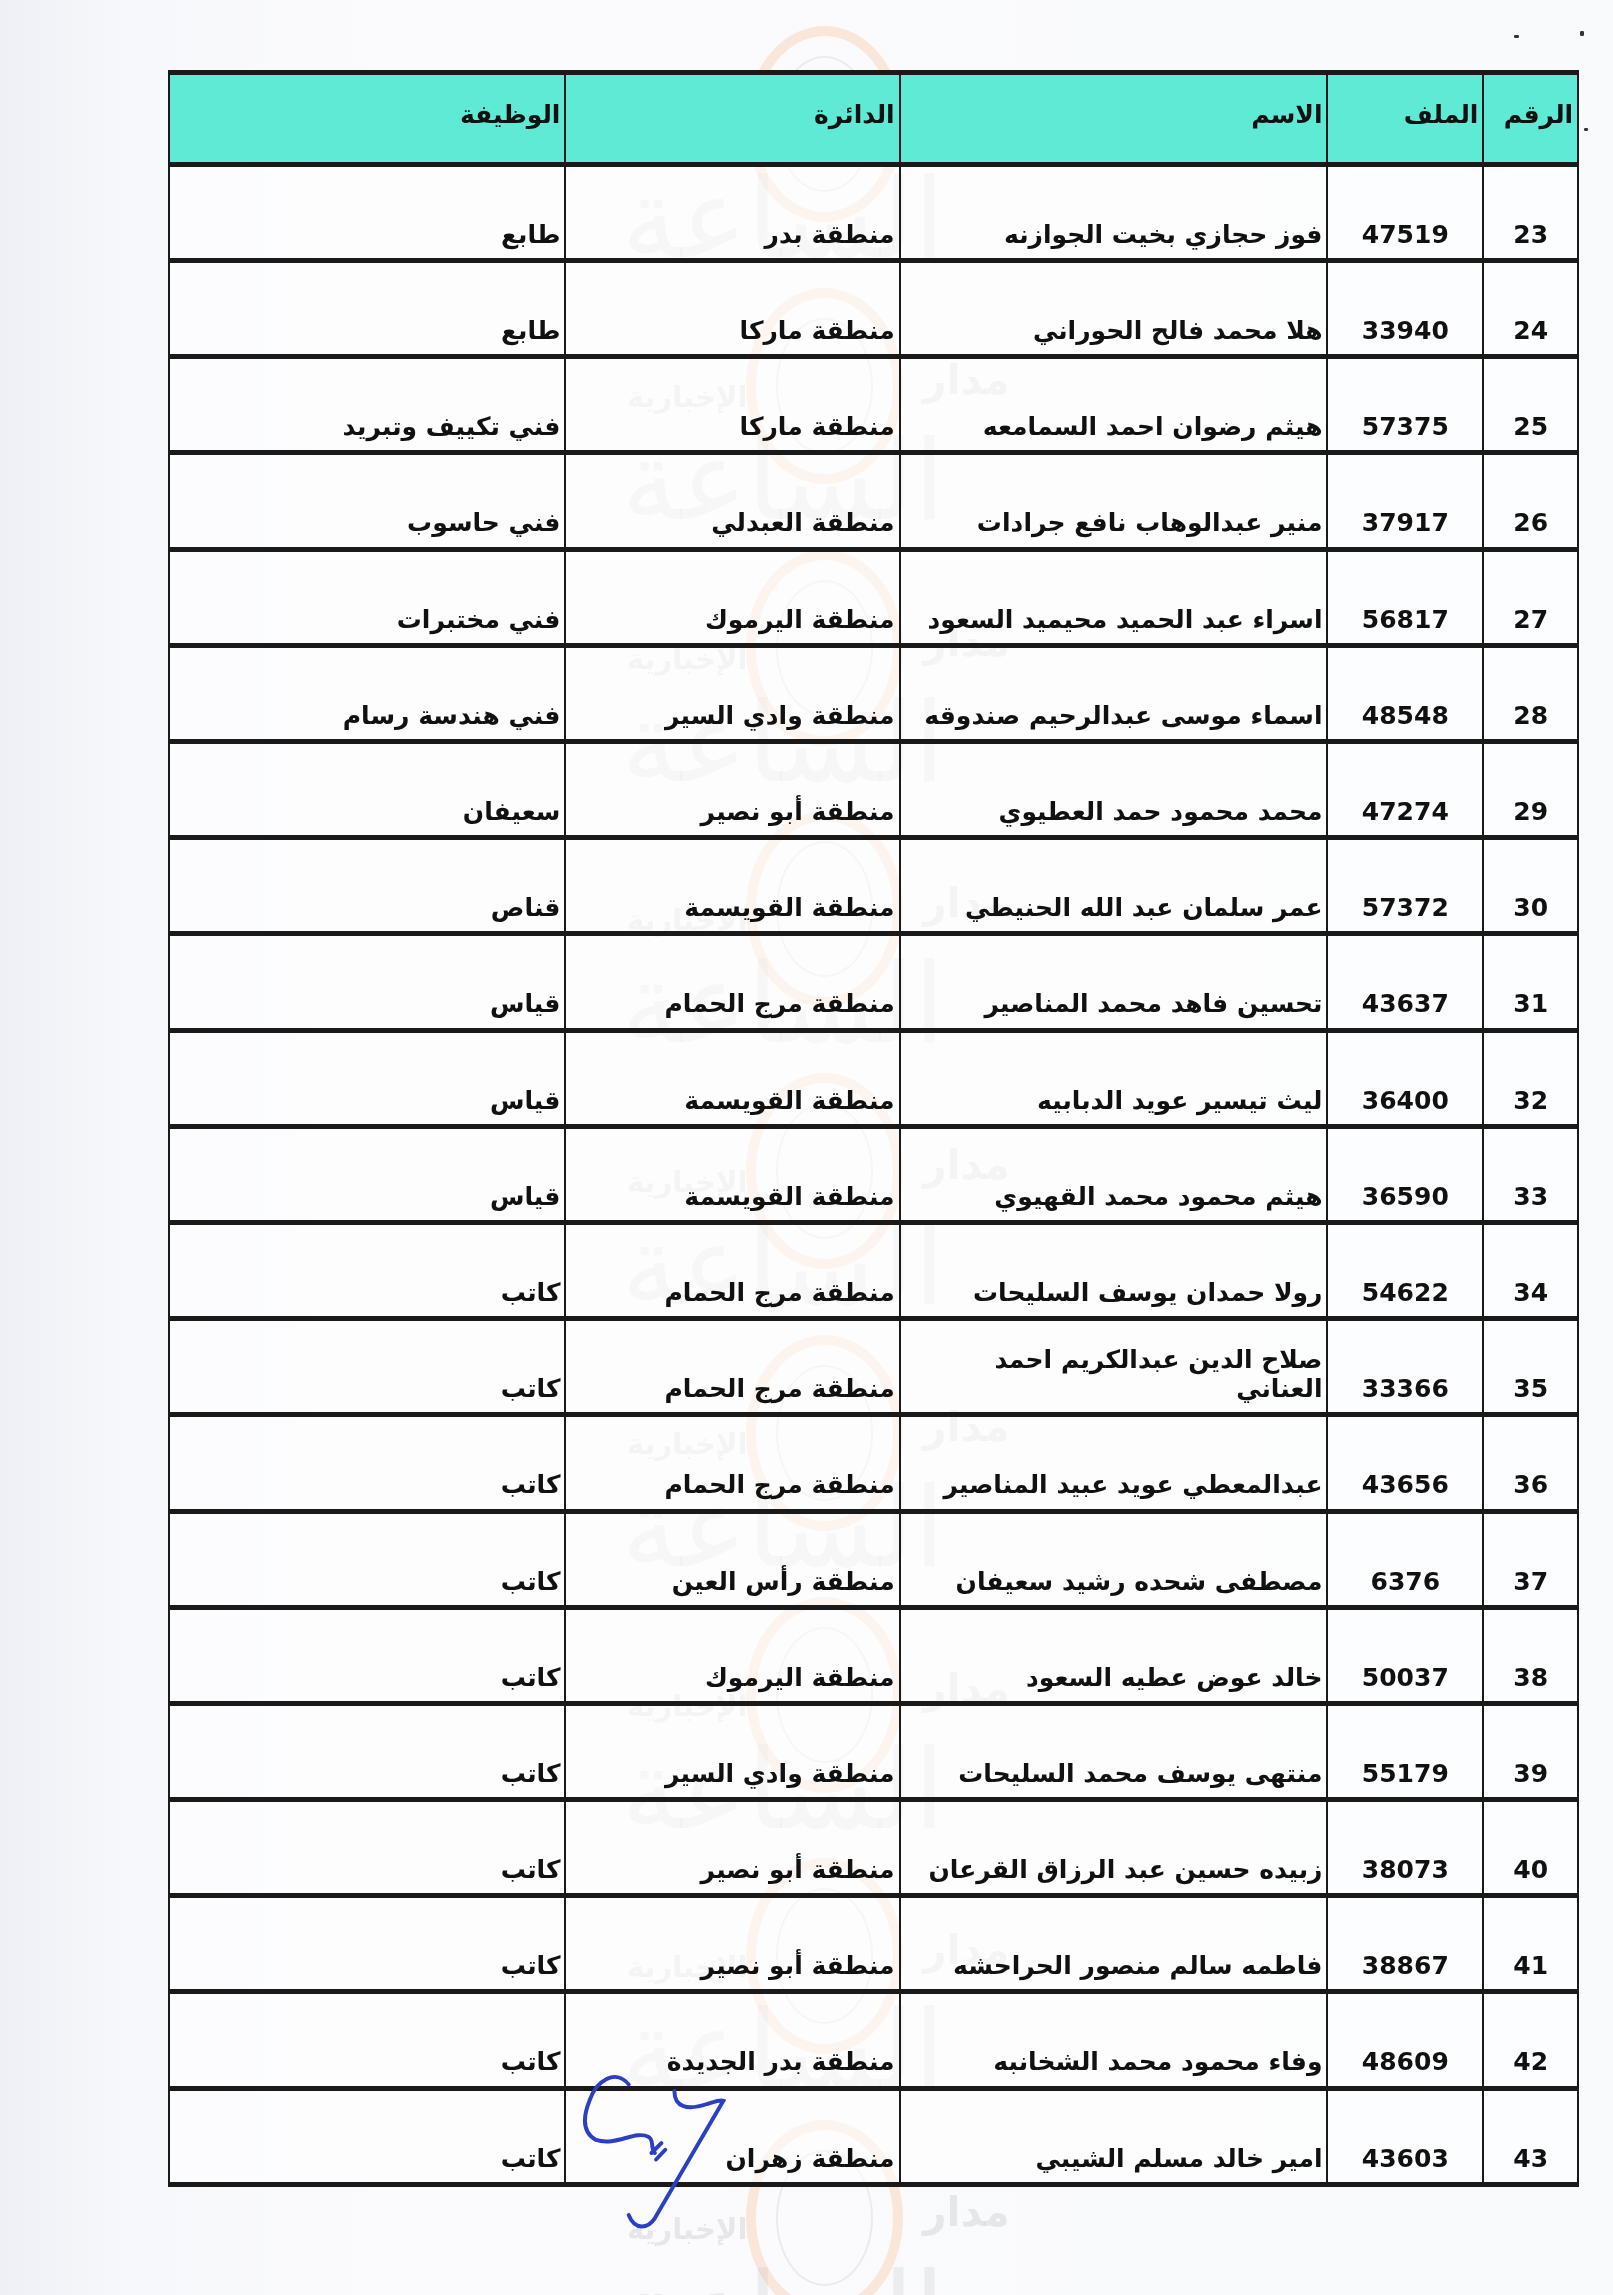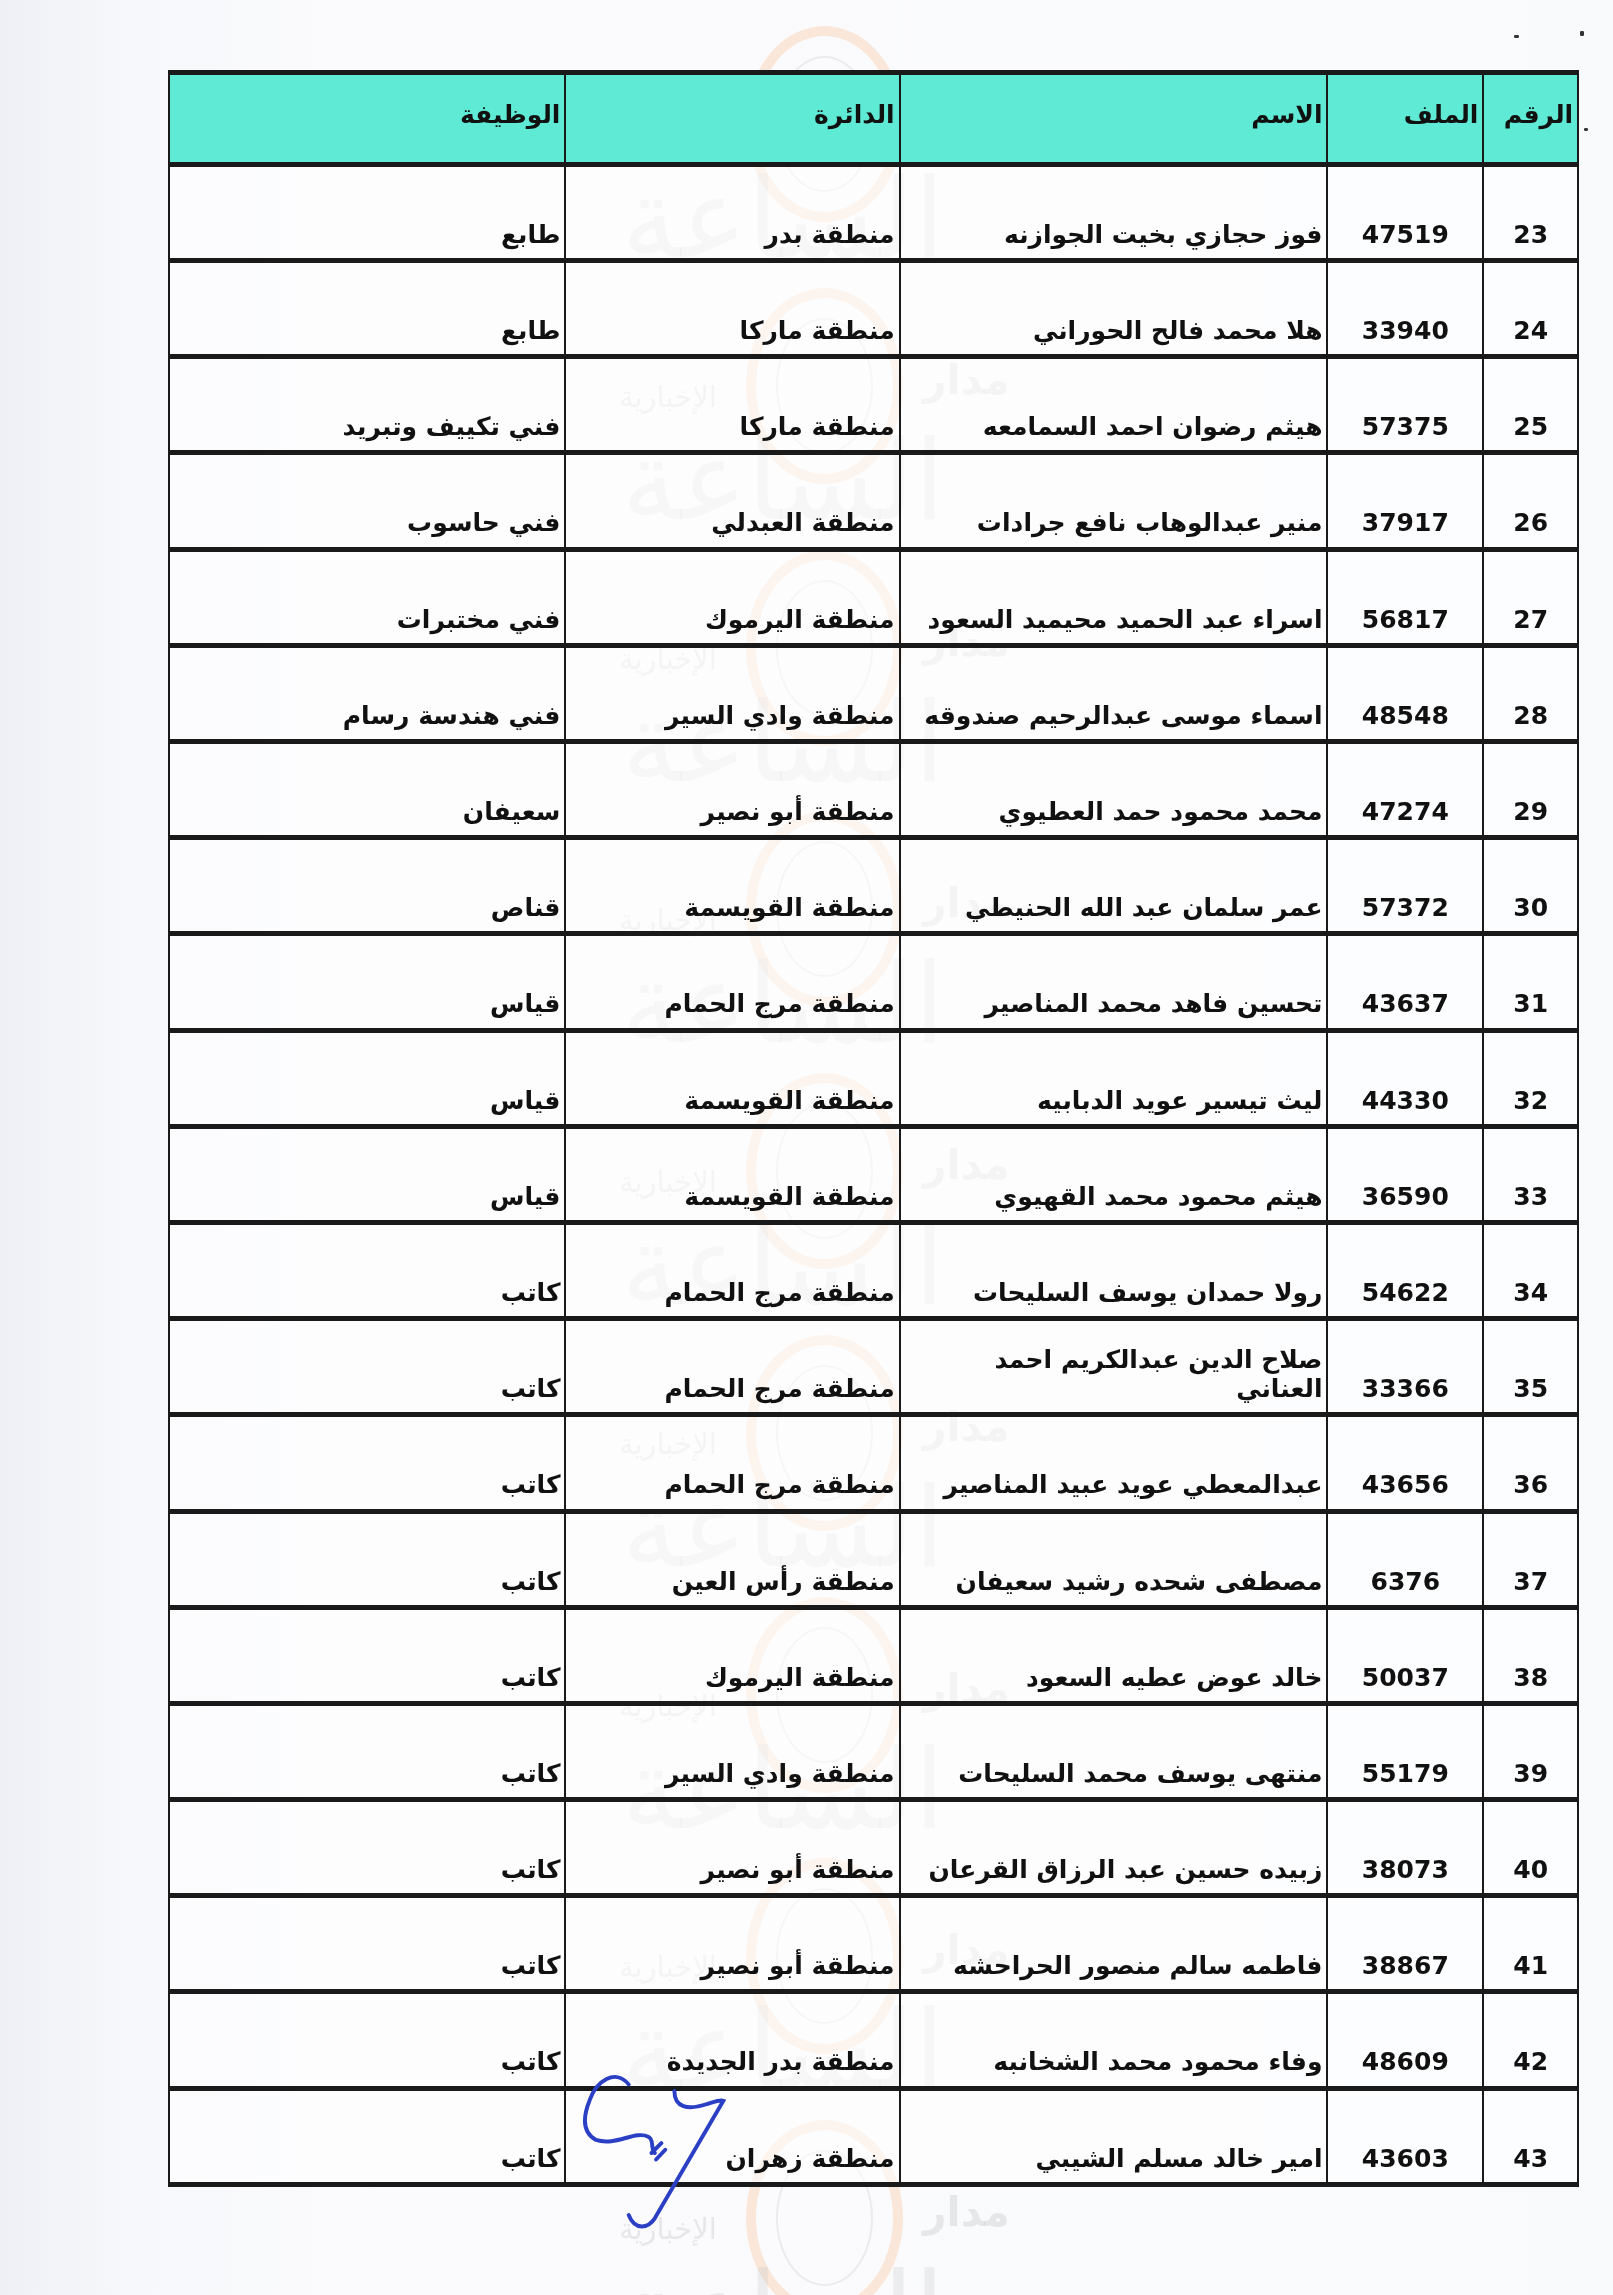--- a/index.html
+++ b/index.html
@@ -16,21 +16,21 @@
   .wm-clock {
     position: absolute; left: 131px; top: 0; width: 157px; height: 196px;
     border-radius: 50%; border: 10.5px solid rgba(247,168,110,0.45);
     box-sizing: border-box;
   }
   .wm-clock-inner {
     position: absolute; left: 19.6px; top: 19.6px; right: 19.6px; bottom: 19.6px;
     border-radius: 50%; border: 2px solid rgba(170,170,170,0.35);
   }
   .wm-text-top { position: absolute; left: 308px; top: 68px; font-size: 41px; font-weight: bold; color: rgba(150,150,150,0.35); font-family: "DejaVu Sans", sans-serif; }
-  .wm-text-side { position: absolute; left: 4px; top: 92px; font-size: 29px; font-weight: normal; color: rgba(150,150,150,0.35); font-family: "DejaVu Sans", sans-serif; }
+  .wm-text-side { position: absolute; left: 12px; top: 92px; font-size: 29px; font-weight: bold; color: rgba(150,150,150,0.35); font-family: "DejaVu Sans", sans-serif; }
   .wm-big { position: absolute; left: 6.5px; top: 137px; font-size: 111px; font-weight: normal; color: rgba(160,160,160,0.28); font-family: "DejaVu Sans", sans-serif; line-height: 1; }
 
   table.roster {
     position: absolute; left: 168px; top: 70px; width: 1411px;
     border-collapse: collapse; direction: rtl; table-layout: fixed;
   }
   table.roster th, table.roster td {
     border-left: 2.6px solid #1a1a1a; border-right: 2.6px solid #1a1a1a;
     padding: 0 3.9px; text-align: right; vertical-align: bottom;
     font-family: "DejaVu Sans", sans-serif; font-weight: bold; color: #111;
@@ -210,21 +210,21 @@
     </tr>
     <tr>
       <td class="num">31</td>
       <td class="file">43637</td>
       <td>تحسين فاهد محمد المناصير</td>
       <td>منطقة مرج الحمام</td>
       <td>قياس</td>
     </tr>
     <tr>
       <td class="num">32</td>
-      <td class="file">44330</td>
+      <td class="file">36400</td>
       <td>ليث تيسير عويد الدبابيه</td>
       <td>منطقة القويسمة</td>
       <td>قياس</td>
     </tr>
     <tr>
       <td class="num">33</td>
       <td class="file">36590</td>
       <td>هيثم محمود محمد القهيوي</td>
       <td>منطقة القويسمة</td>
       <td>قياس</td>

